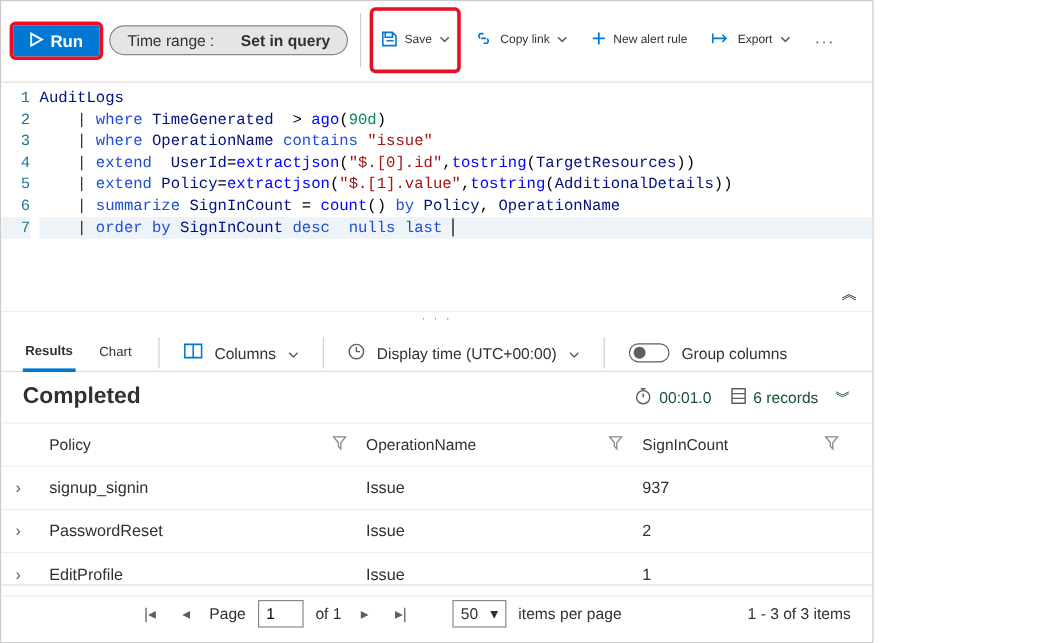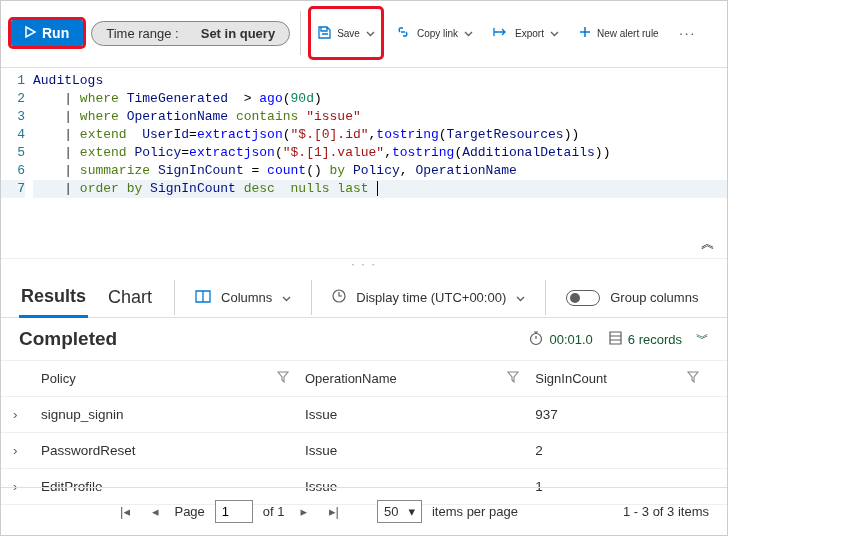--- a/index.html
+++ b/index.html
@@ -81,21 +81,21 @@
   .gutter {
     width: 32px;
     text-align: right;
     padding-right: 8px;
     color: #237893;
     user-select: none;
     background: #fff;
   }
   .curline { background: #eef3f8; display: inline-block; width: 100%; }
   .code { flex: 1; white-space: pre; color: #000; }
-  .kw   { color: #4d7c0f; text-align: center; }
+  .kw   { color: #1d4ed8; text-align: center; }
   .fn   { color: #0000ff; }
   .op   { color: #323130; }
   .num  { color: #098658; }
   .str  { color: #a31515; }
   .ident{ color: #001080; }
   .code .line { display: block; }
   .code .line.sel { background: #eef3f8; }
   .caret { border-left: 1px solid #000; margin-left: 1px; }
 
   .grip {
@@ -122,21 +122,21 @@
   
   .results-toolbar {
     display: flex;
     align-items: center;
     gap: 18px;
     padding: 6px 18px 0 18px;
     border-bottom: 1px solid #e1dfdd;
   }
   .sub-tab {
     padding: 8px 2px;
-    font-size: 18px;
+    font-size: 11px;
     cursor: pointer;
     color: #323130;
   }
   .sub-tab.active {
     font-weight: 700;
     border-bottom: 3px solid #0078d4;
     margin-bottom: -1px;
   }
   .res-ctrl {
     display: inline-flex;
@@ -262,39 +262,39 @@
       <span>Copy link</span>
       <span class="tool-chev">
         <svg width="9" height="6">
             <path d="M1 1 L4.5 4.5 L8 1" stroke-width="1.3"></path>
           </svg>
       </span>
     </button>
 
     <button class="tool-btn">
       <span>
+        <svg width="12" height="12">
+            <path d="M6 1 V11 M1 6 H11" stroke-width="1.5"></path>
+          </svg>
+      </span>
+      <span>New alert rule</span>
+    </button>
+
+    <button class="tool-btn">
+      <span>
         <svg width="16" height="12">
             <path d="M1 6 H12 M9 3 L12 6 L9 9 M1 2 V10" stroke-width="1.3"></path>
           </svg>
       </span>
       <span>Export</span>
       <span class="tool-chev">
         <svg width="9" height="6">
             <path d="M1 1 L4.5 4.5 L8 1" stroke-width="1.3"></path>
           </svg>
       </span>
-    </button>
-
-    <button class="tool-btn">
-      <span>
-        <svg width="12" height="12">
-            <path d="M6 1 V11 M1 6 H11" stroke-width="1.5"></path>
-          </svg>
-      </span>
-      <span>New alert rule</span>
     </button>
 
     <span class="ellipsis">···</span>
   </div>
 
   <div class="editor">
     <div class="gutter">
       <div>1</div><div>2</div><div>3</div><div>4</div><div>5</div><div>6</div>
       <div class="curline">7</div>
     </div>

